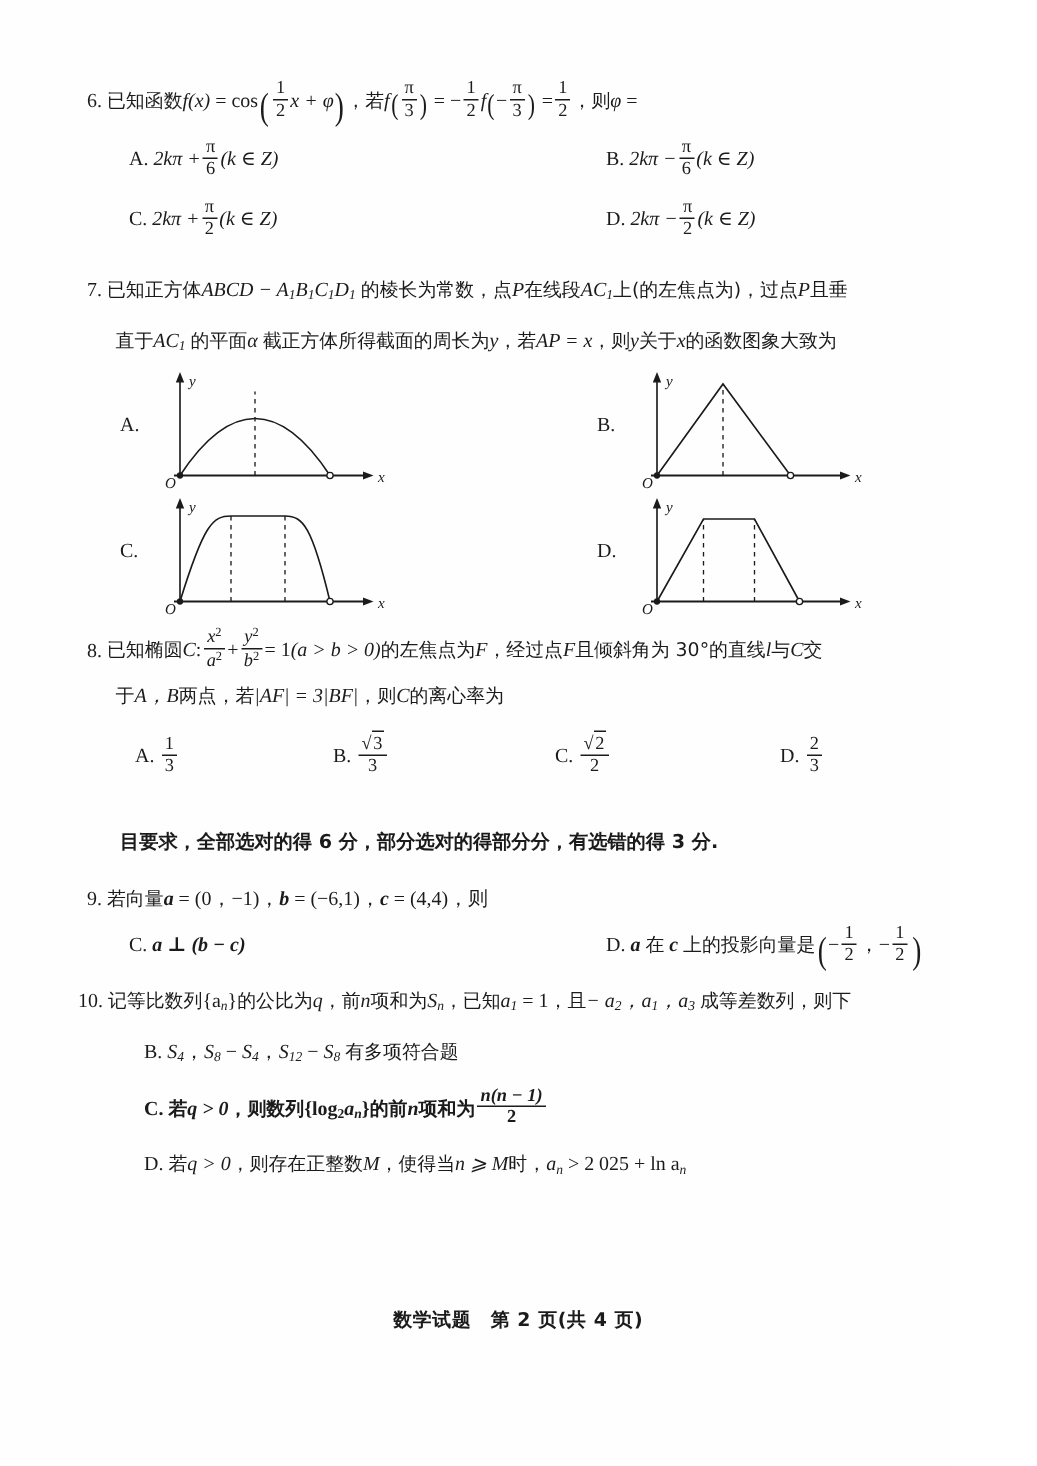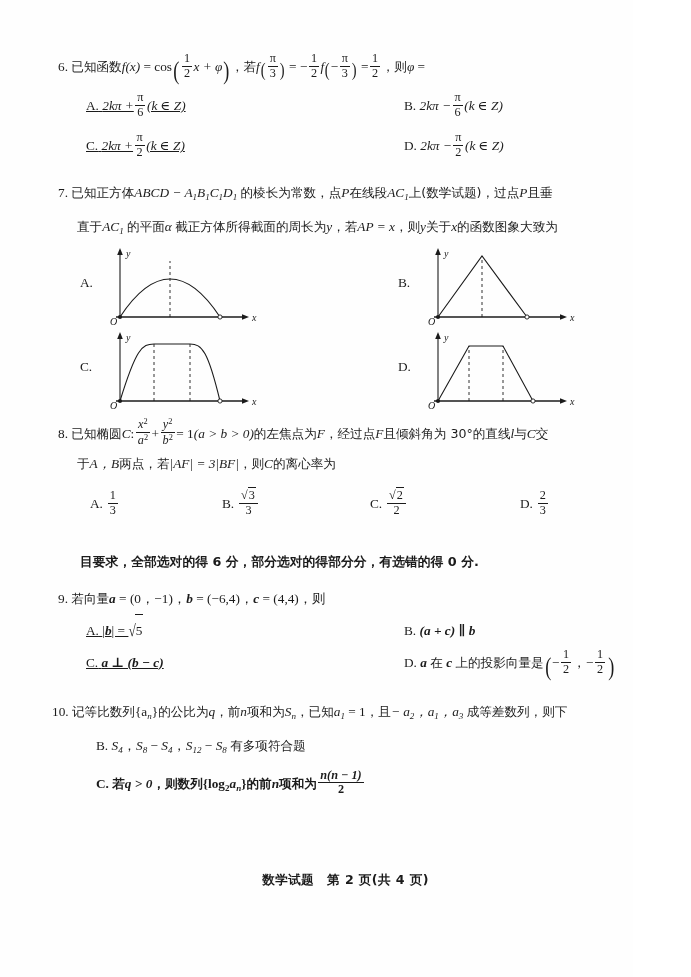--- a/index.html
+++ b/index.html
@@ -93,21 +93,21 @@
     transform: scaleX(0.75);
   }
 
   
   .opts2 {
     position: relative;
     font-size: 13.3px;
     line-height: 32px;
     padding-left: 28px;
   }
-  .opts2 .oA { display: inline-block; width: 318px; text-decoration: underline; }
+  .opts2 .oA { display: inline-block; width: 318px; }
   .opts2 .oB { display: inline-block; }
 
   .opts4 {
     position: relative;
     font-size: 13.3px;
     line-height: 34px;
     padding-left: 32px;
   }
   .opts4 > span { display: inline-block; }
   .opts4 .c0 { width: 132px; }
@@ -196,21 +196,21 @@
           <span class="it">2kπ −</span><span class="frac"><span class="num">π</span><span class="den">2</span></span><span class="it">(k ∈ Z)</span></span>
       </div>
     </div>
 
     <div class="spacer14"></div>
 
     <div class="q">
       <div class="qline">
         <span class="qnum">7.</span>
         <span class="zh">已知正方体</span><span class="it">ABCD − A</span><span class="sub it">1</span><span class="it">B</span><span class="sub it">1</span><span class="it">C</span><span class="sub it">1</span><span class="it">D</span><span class="sub it">1</span>
-        <span class="zh">的棱长为常数，点</span><span class="it">P</span><span class="zh">在线段</span><span class="it">AC</span><span class="sub it">1</span><span class="zh">上(数学试题)，过点</span><span class="it">P</span><span class="zh">且垂</span>
+        <span class="zh">的棱长为常数，点</span><span class="it">P</span><span class="zh">在线段</span><span class="it">AC</span><span class="sub it">1</span><span class="zh">上(的左焦点为)，过点</span><span class="it">P</span><span class="zh">且垂</span>
       </div>
       <div class="qline indent">
         <span class="zh">直于</span><span class="it">AC</span><span class="sub it">1</span>
         <span class="zh">的平面</span><span class="it">α</span>
         <span class="zh">截正方体所得截面的周长为</span><span class="it">y</span><span class="zh">，若</span><span class="it">AP = x</span><span class="zh">，则</span><span class="it">y</span><span class="zh">关于</span><span class="it">x</span><span class="zh">的函数图象大致为</span>
       </div>
 
       <div class="figrow">
         <div class="figcell" style="left:22px;">
           <span class="figlabel">A.</span>
@@ -298,66 +298,66 @@
       <div class="opts4">
         <span class="c0"><span>A.</span>
           <span class="frac"><span class="num">1</span><span class="den">3</span></span></span><span class="c1"><span>B.</span>
           <span class="frac"><span class="num">√<span style="border-top:1px solid #1b1b1b;padding:0 1px;">3</span></span><span class="den">3</span></span></span><span class="c2"><span>C.</span>
           <span class="frac"><span class="num">√<span style="border-top:1px solid #1b1b1b;padding:0 1px;">2</span></span><span class="den">2</span></span></span><span><span>D.</span>
           <span class="frac"><span class="num">2</span><span class="den">3</span></span></span>
       </div>
     </div>
 
     <div class="section">
-      <span class="l2">目要求，全部选对的得 6 分，部分选对的得部分分，有选错的得 0 分.</span>
+      <span class="l2">目要求，全部选对的得 6 分，部分选对的得部分分，有选错的得 3 分.</span>
     </div>
 
     <div class="q" style="margin-top:8px;">
       <div class="qline">
         <span class="qnum">9.</span>
         <span class="zh">若向量</span><span class="bi">a</span>
         <span>= (0，−1)，</span><span class="bi">b</span>
-        <span>= (−6,4)，</span><span class="bi">c</span>
+        <span>= (−6,1)，</span><span class="bi">c</span>
         <span>= (4,4)，则</span>
       </div>
 
-      <div class="opts2" style="padding-left:28px;">
-        <span class="oA"><span>A.</span>
-          <span>|<span class="bi">b</span>| = <span class="rad"><span class="sign">√</span><span class="bar">5</span></span></span></span><span class="oB"><span>B.</span>
-          <span class="bi">(a + c) ∥ b</span></span>
-      </div>
 
       <div class="opts2" style="padding-left:28px;">
         <span class="oA"><span>C.</span>
           <span class="bi">a ⊥ (b − c)</span></span><span class="oB"><span>D.</span>
           <span class="bi">a</span>
           <span class="zh">在</span>
           <span class="bi">c</span>
           <span class="zh">上的投影向量是</span><span class="bp">(</span>−<span class="frac"><span class="num">1</span><span class="den">2</span></span>，−<span class="frac"><span class="num">1</span><span class="den">2</span></span><span class="bp">)</span></span>
       </div>
     </div>
 
-    <div class="q" style="margin-top:18px;">
+    <div class="q" style="margin-top:6px;">
       <div class="qline" style="margin-left:-6px;">
         <span class="qnum">10.</span>
         <span class="zh">记等比数列</span><span>{a</span><span class="sub it">n</span><span>}</span><span class="zh">的公比为</span><span class="it">q</span><span class="zh">，前</span><span class="it">n</span><span class="zh">项和为</span><span class="it">S</span><span class="sub it">n</span><span class="zh">，已知</span><span class="it">a</span><span class="sub it">1</span>
         <span>= 1</span><span class="zh">，且</span><span class="it">− a</span><span class="sub it">2</span><span class="it">，a</span><span class="sub it">1</span><span class="it">，a</span><span class="sub it">3</span>
         <span class="zh">成等差数列，则下</span>
       </div>
 
 
       <div class="optlist">
         <span>B.</span>
         <span class="it">S</span><span class="sub it">4</span>，<span class="it">S</span><span class="sub it">8</span> − <span class="it">S</span><span class="sub it">4</span>，<span class="it">S</span><span class="sub it">12</span> − <span class="it">S</span><span class="sub it">8</span>
         <span class="zh">有多项符合题</span>
       </div>
 
       <div class="optlist" style="line-height:36px;font-weight:bold;">
         <span>C.</span>
         <span class="zh">若</span><span class="it">q &gt; 0</span><span class="zh">，则数列</span><span>{log</span><span class="sub">2</span><span class="it">a</span><span class="sub it">n</span><span>}</span><span class="zh">的前</span><span class="it">n</span><span class="zh">项和为</span><span class="frac" style="vertical-align:-0.45em;"><span class="num it">n(n − 1)</span><span class="den">2</span></span>
       </div>
 
+      <div class="optlist">
+        <span>D.</span>
+        <span class="zh">若</span><span class="it">q &gt; 0</span><span class="zh">，则存在正整数</span><span class="it">M</span><span class="zh">，使得当</span><span class="it">n ⩾ M</span><span class="zh">时，</span><span class="it">a</span><span class="sub it">n</span>
+        <span>&gt; 2 025 + ln a</span><span class="sub it">n</span>
+      </div>
     </div>
 
   </div>
 
   <div class="footer">数学试题　第 2 页(共 4 页)</div>
 </div>
 
 </body></html>

